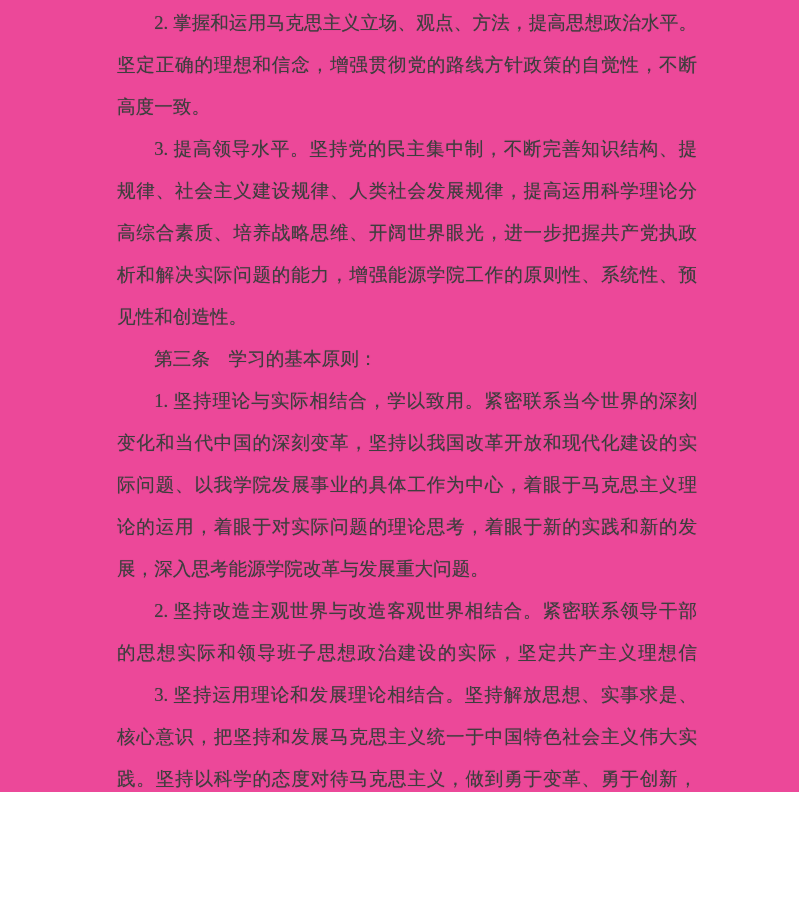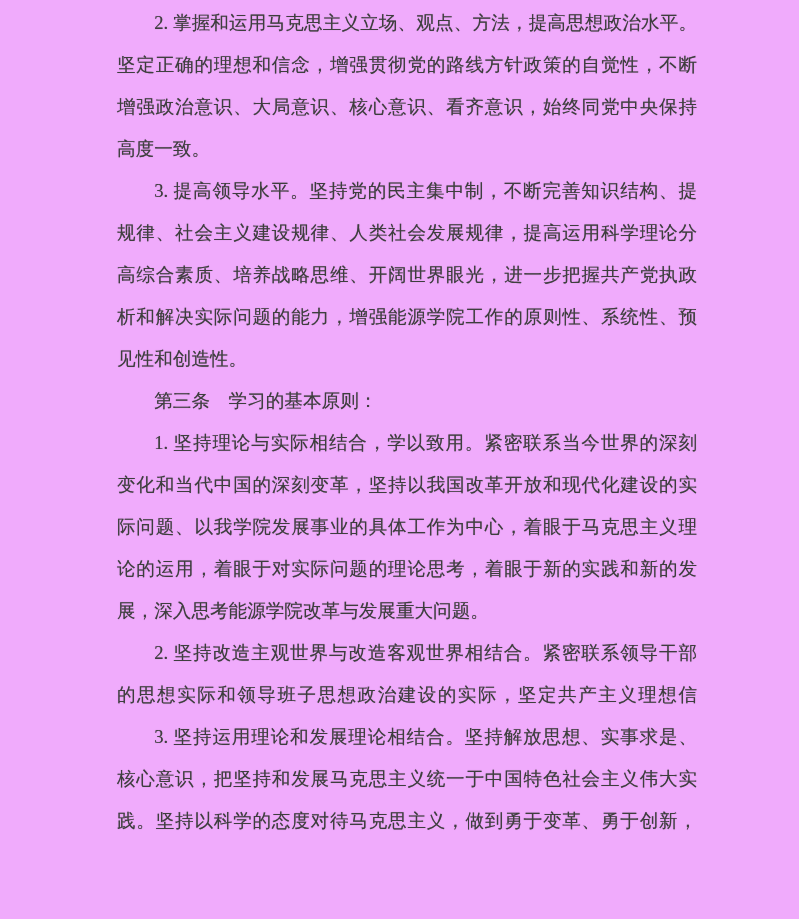--- a/index.html
+++ b/index.html
@@ -11,22 +11,22 @@
     width: 799px;
     height: 919px;
     overflow: hidden;
     position: relative;
     font-family: "Liberation Serif", "DejaVu Serif", serif;
   }
   .page {
     position: absolute;
     left: 0; top: 0;
     width: 799px;
-    height: 919px;
-    background: #f0abfc;
+    height: 792px;
+    background: #ec4899;
   }
   .text-block {
     position: absolute;
     left: 117px;
     top: 2px;
     width: 580px;
     color: #3e3e3e;
     font-size: 18.6px;
     text-shadow: 0 0 0.7px rgba(62,62,62,0.55);
   }
@@ -49,21 +49,20 @@
   }
 </style>
 </head>
 <body>
 
 <div class="page">
   <div class="text-block" id="doc">
       <div class="paragraph">
         <div class="line first">2. 掌握和运用马克思主义立场、观点、方法，提高思想政治水平。</div>
         <div class="line">坚定正确的理想和信念，增强贯彻党的路线方针政策的自觉性，不断</div>
-        <div class="line">增强政治意识、大局意识、核心意识、看齐意识，始终同党中央保持</div>
         <div class="line flush">高度一致。</div>
       </div>
       <div class="paragraph">
         <div class="line first">3. 提高领导水平。坚持党的民主集中制，不断完善知识结构、提</div>
         <div class="line">规律、社会主义建设规律、人类社会发展规律，提高运用科学理论分</div>
         <div class="line">高综合素质、培养战略思维、开阔世界眼光，进一步把握共产党执政</div>
         <div class="line">析和解决实际问题的能力，增强能源学院工作的原则性、系统性、预</div>
         <div class="line flush">见性和创造性。</div>
       </div>
       <div class="paragraph">

